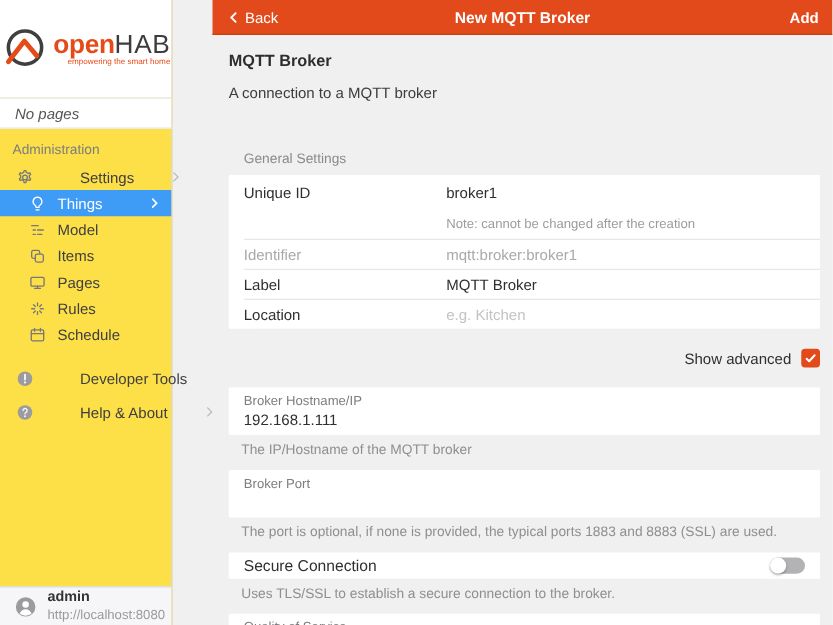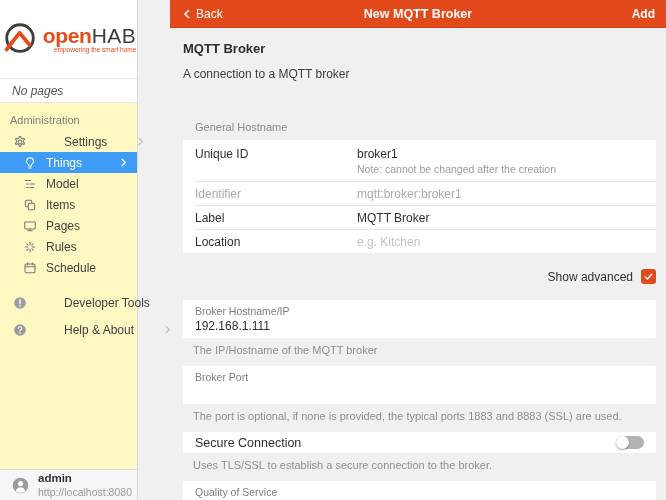--- a/index.html
+++ b/index.html
@@ -5,21 +5,21 @@
   * { box-sizing: border-box; margin: 0; padding: 0; }
   html,body { font-family: "Liberation Sans", sans-serif; }
   .app {
     position: relative; width: 666px; height: 500px;
     overflow: hidden; background: #f0f0f1; border: 0;
   }
 
   
   .sidebar {
     position: absolute; left: 0; top: 0; bottom: 0; width: 138px;
-    background: #fef9c3; border-right: 1px solid #d9d9dc;
+    background: #fde047; border-right: 1px solid #d9d9dc;
   }
   .logo-area {
     height: 78px; background: #fff;
     display: flex; align-items: center; justify-content: center;
   }
   .logo { display: flex; align-items: center; gap: 4px; }
   .logo-mark { width: 38px; height: 38px; }
   .brand-text { line-height: 1; }
   .brand-line { font-size: 21px; letter-spacing: -0.3px; }
   .brand-open { color: #e64a19; font-weight: 700; }
@@ -83,21 +83,21 @@
 
   .card { background: #fff; border-radius: 1px; }
   .card-general { margin-top: 7px; }
   .g-row { position: relative; display: flex; padding: 5px 12px 4px 12px; }
   .g-row.hr::before {
     content: ""; position: absolute; left: 12px; right: 0; top: 0;
     height: 1px; background: #e7e7ea;
   }
   .g-label { width: 162px; flex: 0 0 162px; font-size: 12px; color: #2f2f32; line-height: 14px; padding-top: 1px; }
   .g-value { flex: 1; font-size: 12px; color: #2f2f32; line-height: 14px; padding-top: 1px; }
-  .g-note { font-size: 10.5px; color: #9c9ca0; line-height: 12px; margin-top: 2px; }
+  .g-note { font-size: 10.5px; color: #9c9ca0; line-height: 12px; margin-top: 12px; }
   .g-row.first { padding-top: 6px; padding-bottom: 6px; }
   .g-row.disabled .g-label, .g-row.disabled .g-value { color: #a9a9ad; }
   .placeholder { color: #c3c3c7; }
 
   .advanced-row {
     margin-top: 16px; display: flex; justify-content: flex-end; align-items: flex-end; gap: 8px;
   }
   .advanced-label { font-size: 12px; color: #2f2f32; }
   .checkbox {
     width: 15px; height: 15px; background: #e24a1b; border-radius: 3px;
@@ -294,21 +294,21 @@
         <span>Back</span>
       </div>
       <div class="topbar-title">New MQTT Broker</div>
       <div class="topbar-add">Add</div>
     </div>
 
     <div class="content">
       <div class="page-title">MQTT Broker</div>
       <div class="page-subtitle">A connection to a MQTT broker</div>
 
-      <div class="section-label">General Hostname</div>
+      <div class="section-label">General Settings</div>
 
       <div class="card card-general">
         <div class="g-row first">
           <div class="g-label">Unique ID</div>
           <div class="g-value">
             <div>broker1</div>
             <div class="g-note">Note: cannot be changed after the creation</div>
           </div>
         </div>
         <div class="g-row hr disabled">

